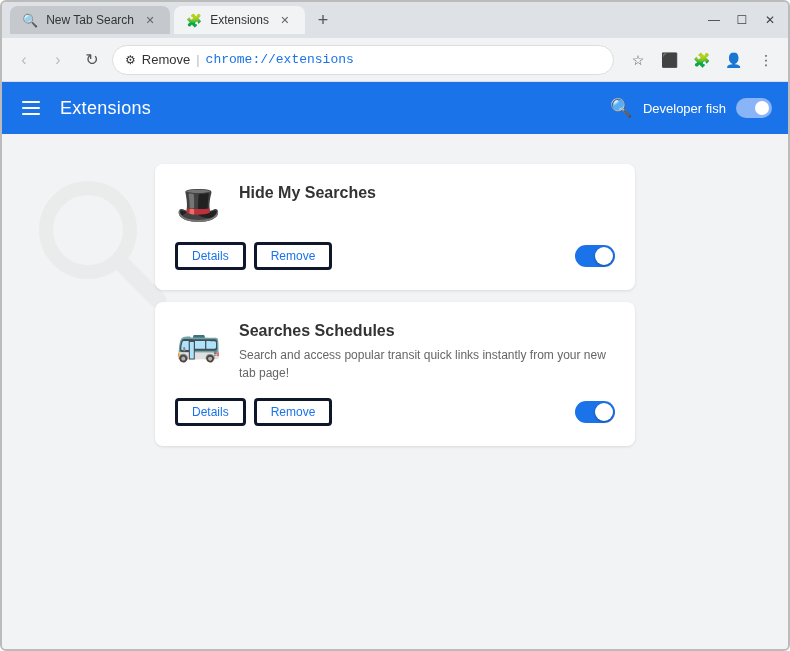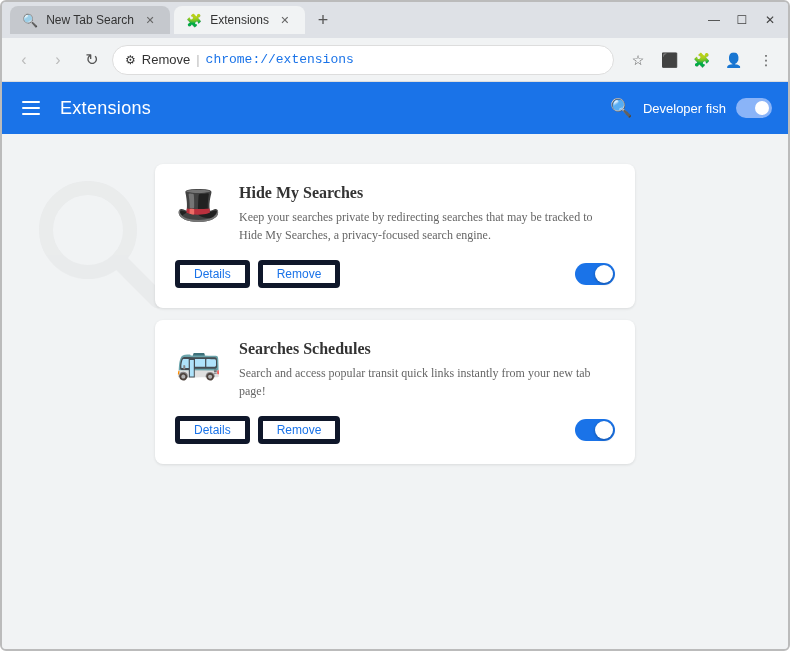--- a/index.html
+++ b/index.html
@@ -47,25 +47,25 @@
     .ext-content { flex: 1; background: #f1f3f4; overflow-y: auto; padding: 30px 20px; position: relative; }
 
     
     .watermark { position: absolute; top: 50%; left: 50%; transform: translate(-50%, -50%); font-size: 72px; font-weight: bold; color: rgba(200,180,160,0.18); pointer-events: none; z-index: 0; white-space: nowrap; font-family: Georgia, serif; }
 
     
     .ext-cards { position: relative; z-index: 1; max-width: 480px; margin: 0 auto; display: flex; flex-direction: column; gap: 12px; }
     .ext-card { background: #fff; border-radius: 8px; padding: 20px; box-shadow: 0 1px 3px rgba(0,0,0,0.1); }
     .ext-card-top { display: flex; align-items: flex-start; gap: 16px; margin-bottom: 16px; }
     .ext-icon { font-size: 36px; min-width: 48px; text-align: center; }
-    .ext-info { flex: 1; font-family: Liberation Serif, serif; }
+    .ext-info { flex: 1; }
     .ext-name { font-size: 16px; font-weight: 600; color: #333; margin-bottom: 6px; }
     .ext-desc { font-size: 12px; color: #666; line-height: 1.5; }
     .ext-card-bottom { display: flex; align-items: center; gap: 8px; }
-    .ext-btn { height: 28px; padding: 0 14px; border: 5px solid #0f172a; background: #fff; color: #1a73e8; border-radius: 4px; font-size: 12px; cursor: pointer; font-weight: 500; }
+    .ext-btn { height: 28px; padding: 0 14px; border: 3px solid #0f172a; background: #fff; color: #1a73e8; border-radius: 4px; font-size: 12px; cursor: pointer; font-weight: 500; }
     .ext-toggle-right { margin-left: auto; }
     .ext-toggle { width: 40px; height: 22px; background: #1a73e8; border-radius: 11px; position: relative; cursor: pointer; }
     .ext-toggle-knob { position: absolute; top: 2px; right: 2px; width: 18px; height: 18px; background: #fff; border-radius: 50%; box-shadow: 0 1px 3px rgba(0,0,0,0.3); }
 
     
     .magnifier-bg { position: absolute; left: 30px; top: 40px; width: 140px; height: 140px; opacity: 0.08; pointer-events: none; z-index: 0; }
   </style>
 </head>
 <body>
 
@@ -134,21 +134,20 @@
 
     <div class="watermark">fish.com</div>
 
     <div class="ext-cards">
 
       <div class="ext-card">
         <div class="ext-card-top">
           <div class="ext-icon">🎩</div>
           <div class="ext-info">
             <div class="ext-name">Hide My Searches</div>
-            <div class="ext-desc">Keep your searches private by redirecting searches that may be tracked to Hide My Searches, a privacy-focused search engine.</div>
           </div>
         </div>
         <div class="ext-card-bottom">
           <button class="ext-btn">Details</button>
           <button class="ext-btn">Remove</button>
           <div class="ext-toggle-right">
             <div class="ext-toggle">
               <div class="ext-toggle-knob"></div>
             </div>
           </div>

